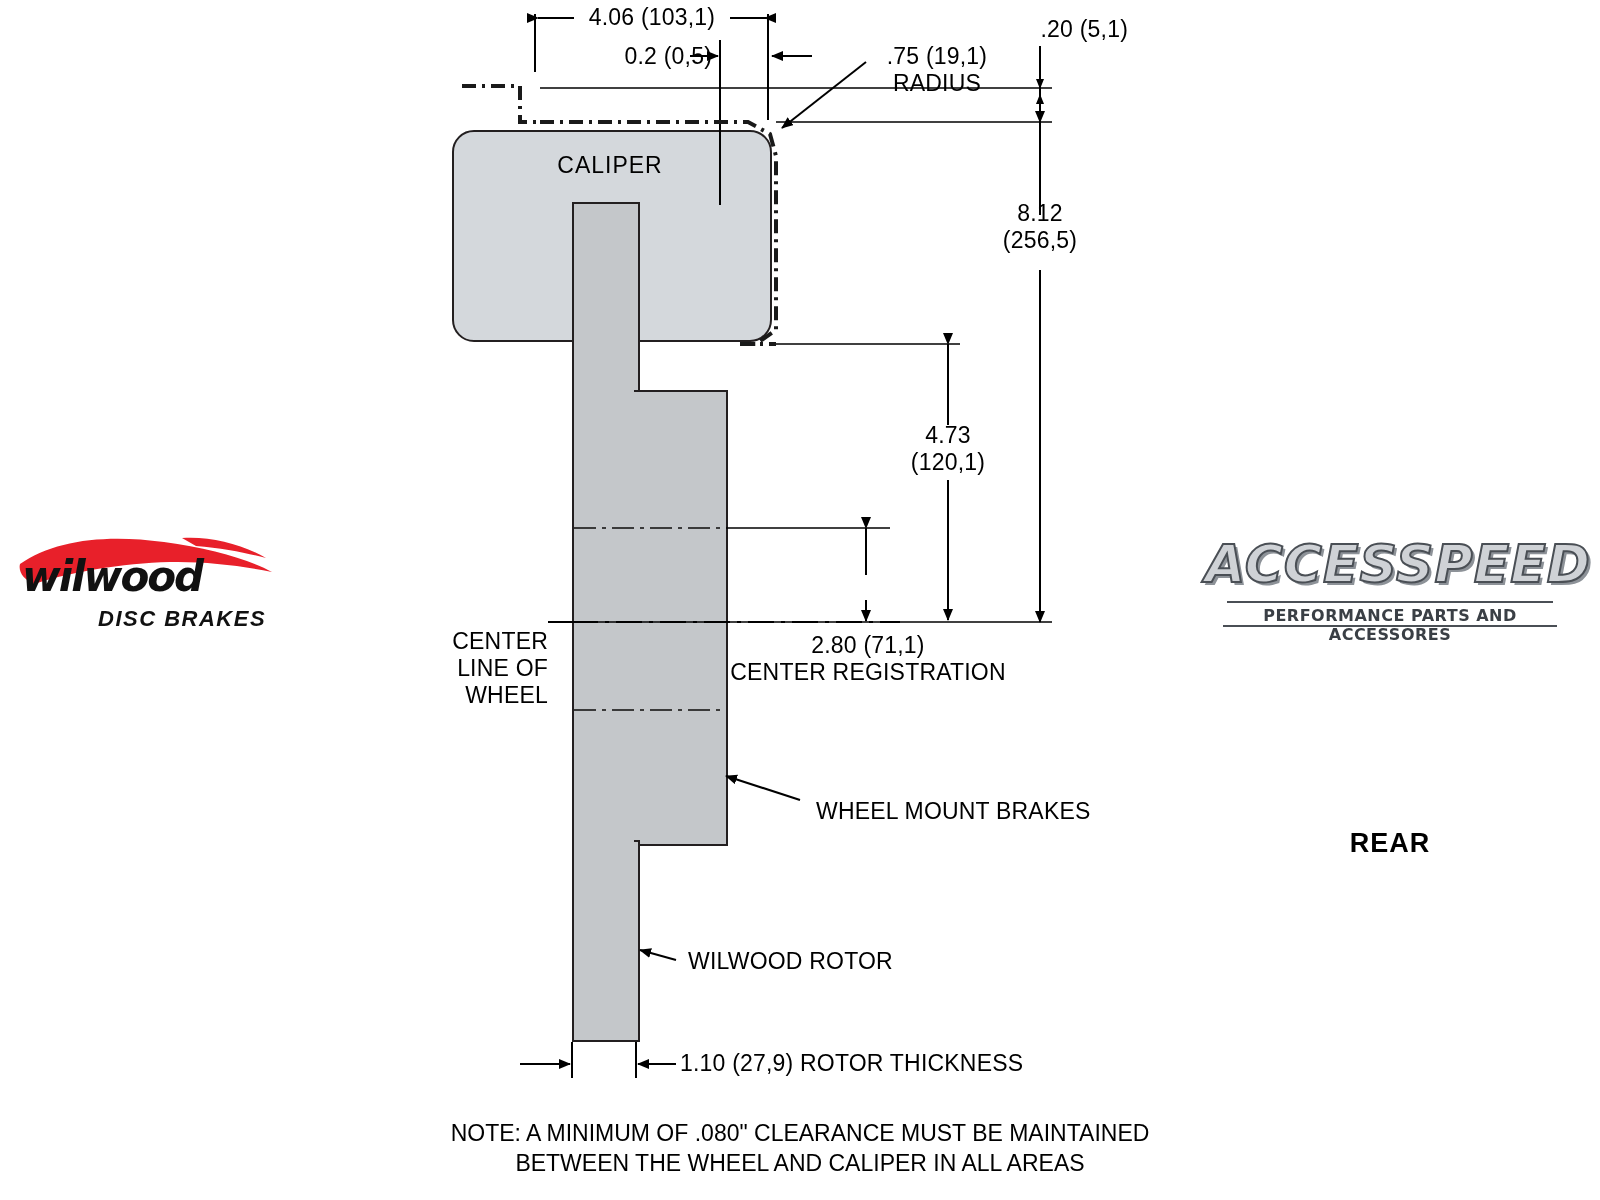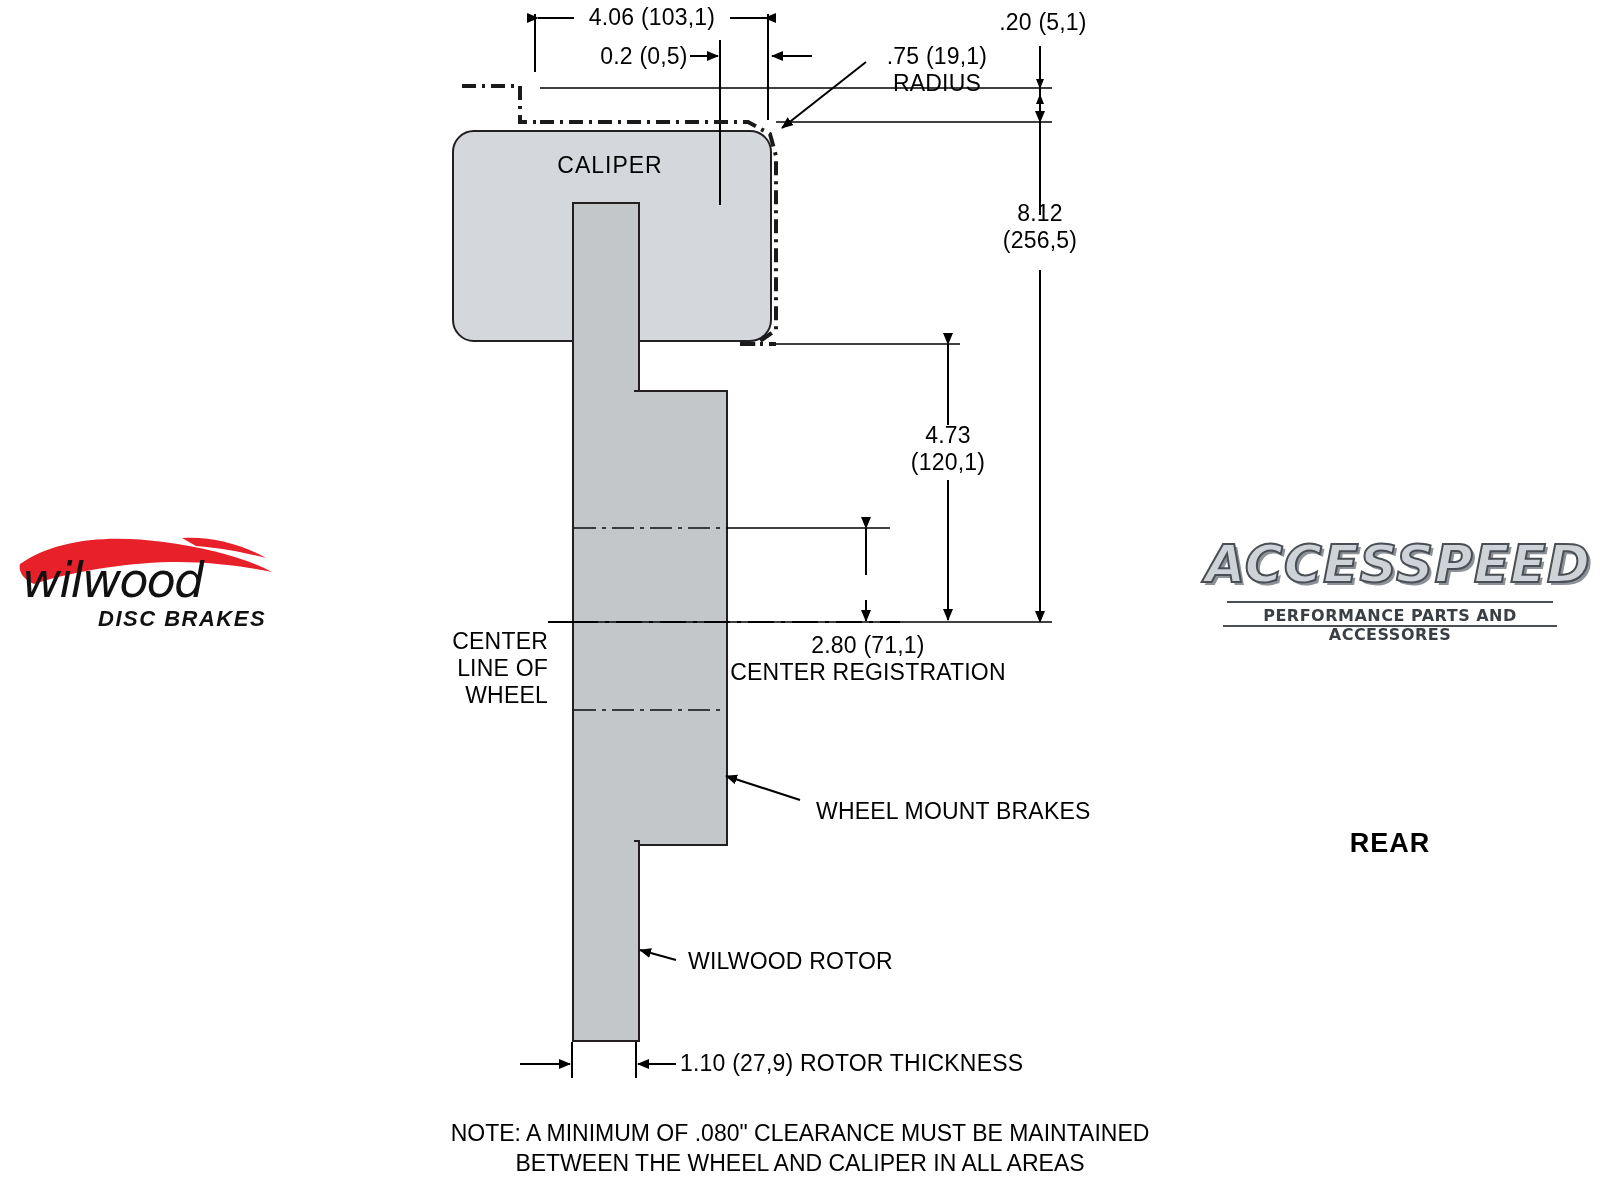--- a/index.html
+++ b/index.html
@@ -63,22 +63,22 @@
     top: 530px;
     width: 330px;
     height: 110px;
   }
   .wilwood-word {
     position: absolute;
     left: 8px;
     top: 22px;
     font-family: "DejaVu Sans", sans-serif;
     font-style: italic;
-    font-weight: normal;
-    font-size: 48px;
+    font-weight: bold;
+    font-size: 42px;
     letter-spacing: -2px;
     color: #111;
   }
   .wilwood-sub {
     position: absolute;
     left: 84px;
     top: 76px;
     font-family: "Liberation Sans", sans-serif;
     font-style: italic;
     font-weight: bold;
@@ -224,23 +224,23 @@
     <line x1="574" y1="528" x2="722" y2="528" stroke="#3a3a3a" stroke-width="2" stroke-dasharray="22 6 4 6"></line>
     <line x1="574" y1="710" x2="722" y2="710" stroke="#3a3a3a" stroke-width="2" stroke-dasharray="22 6 4 6"></line>
 
     <polyline points="462,86 500,86 520,86 520,122 540,122" fill="none" stroke="#1a1a1a" stroke-width="4" stroke-dasharray="14 6 3 6"></polyline>
     <polyline points="540,122 748,122 770,134 776,156 776,330 756,344 740,344" fill="none" stroke="#1a1a1a" stroke-width="4" stroke-dasharray="14 6 3 6"></polyline>
     <polyline points="740,344 776,344" fill="none" stroke="#1a1a1a" stroke-width="4" stroke-dasharray="14 6 3 6"></polyline>
   </svg>
 
   <div class="lbl center" style="left:530px; top:4px; width:244px;">4.06 (103,1)</div>
 
-  <div class="lbl center" style="left:576px; top:43px; width:136px;">0.2 (0,5)</div>
-
-  <div class="lbl center" style="left:958px; top:9px; width:170px;">.20 (5,1)</div>
+  <div class="lbl center" style="left:576px; top:43px; width:136px;text-align:right;">0.2 (0,5)</div>
+
+  <div class="lbl center" style="left:958px; top:16px; width:170px;text-align:right;">.20 (5,1)</div>
 
   <div class="lbl center" style="left:862px; top:43px; width:150px;">.75 (19,1)
 RADIUS</div>
 
   <div class="lbl center" style="left:520px; top:152px; width:180px; letter-spacing:1px;">CALIPER</div>
 
   <div class="lbl center" style="left:960px; top:200px; width:160px;">8.12
 (256,5)</div>
 
   <div class="lbl center" style="left:868px; top:422px; width:160px;">4.73

